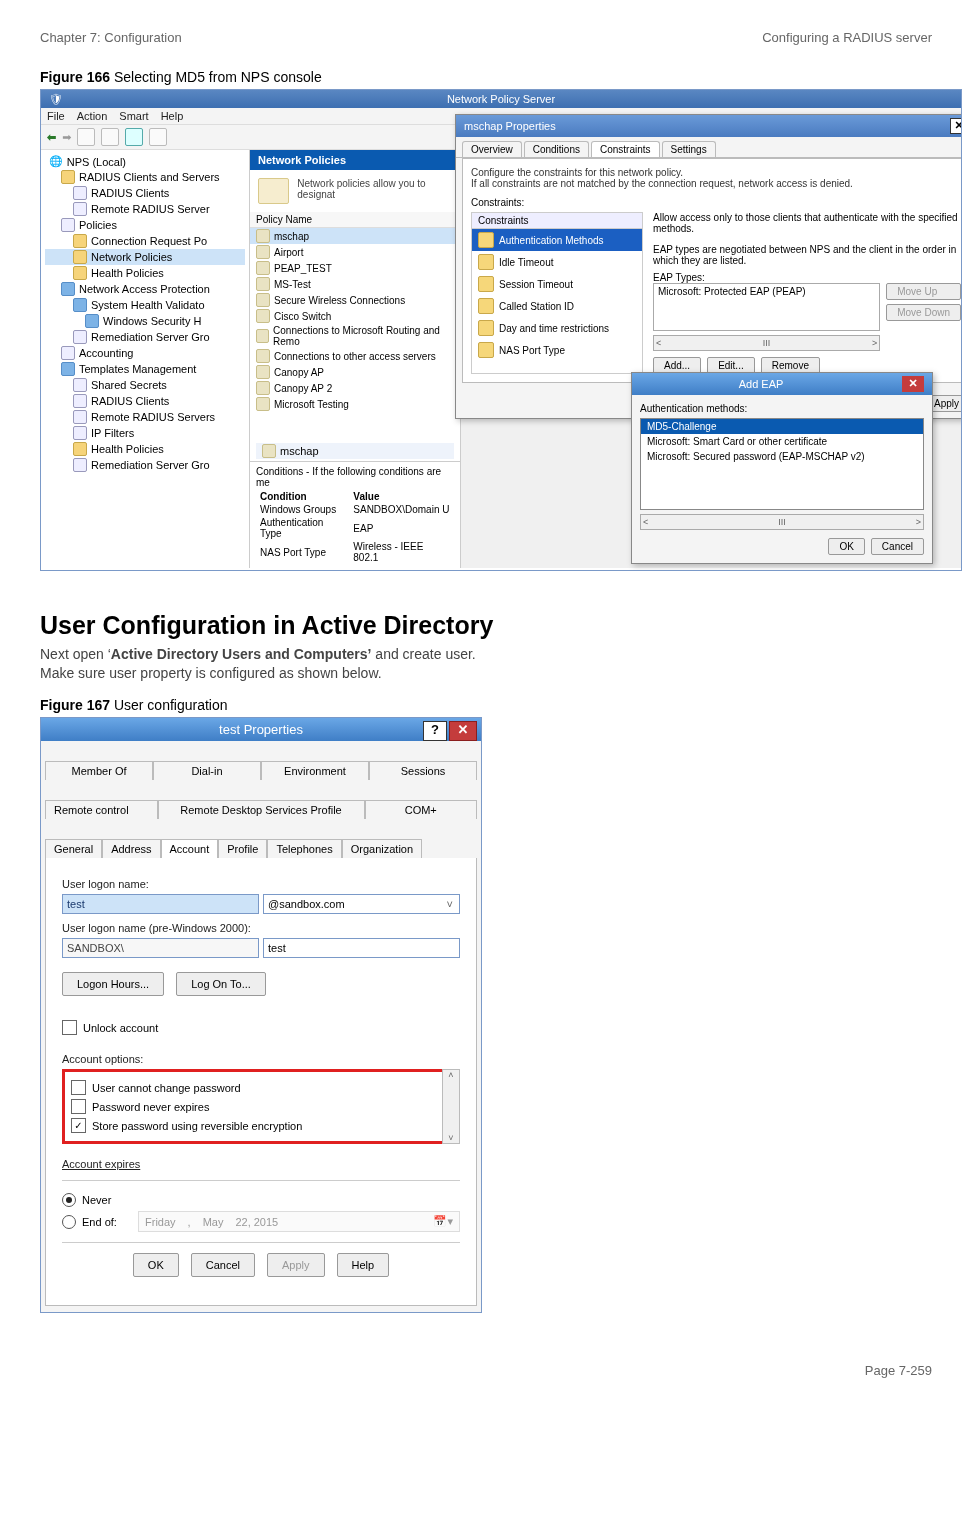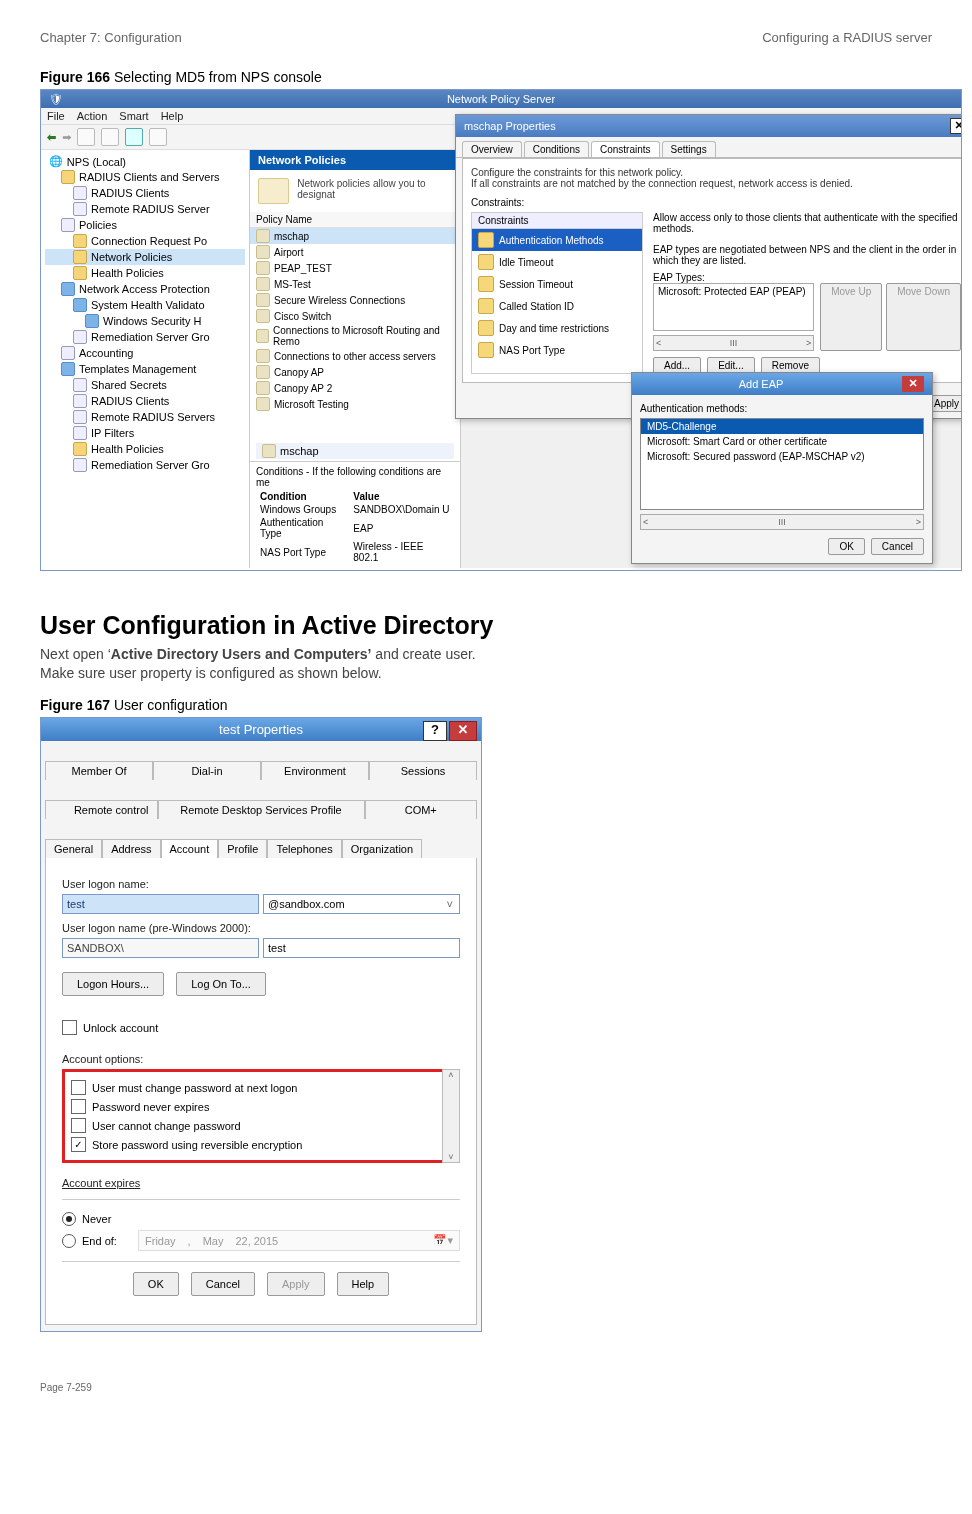--- a/index.html
+++ b/index.html
@@ -30,22 +30,22 @@
     font-size: 25px;
     font-weight: bold;
     margin: 40px 0 6px 0;
   }
   .body-text {
     font-size: 14px;
     color: #444;
     margin: 3px 0;
   }
   .footer {
-    text-align: left;
-    font-size: 10px;
+    text-align: right;
+    font-size: 13px;
     color: #666;
     margin-top: 50px;
   }
 
   
   .nps {
     border: 1px solid #7a99c8;
     background: #fff;
     font-size: 11px;
     width: 920px;
@@ -464,21 +464,21 @@
                   <div style="flex:1">
                     <div class="eap-list">
                       <div>Microsoft: Protected EAP (PEAP)</div>
                     </div>
                     <div class="hscroll">
                         <span>&lt;</span>
                         <span>III</span>
                         <span>&gt;</span>
                       </div>
                   </div>
-                  <div style="display:flex;gap:4px;">
+                  <div style="display:flex;flex-direction:column;gap:4px;">
                     <span class="btn-sm dis">Move Up</span>
                     <span class="btn-sm dis">Move Down</span>
                   </div>
                 </div>
                 <div class="btn-row">
                   <span class="btn-sm">Add...</span>
                   <span class="btn-sm">Edit...</span>
                   <span class="btn-sm">Remove</span>
                 </div>
               </div>
@@ -538,21 +538,21 @@
         <span class="tp-close">✕</span>
       </span>
     </div>
     <div class="tp-tabrow">
       <span class="tp-tab widef">Member Of</span>
       <span class="tp-tab widef">Dial-in</span>
       <span class="tp-tab widef">Environment</span>
       <span class="tp-tab widef">Sessions</span>
     </div>
     <div class="tp-tabrow">
-      <span class="tp-tab" style="flex:1;text-align:right;">Remote control</span>
+      <span class="tp-tab" style="flex:1;text-align:left;">Remote control</span>
       <span class="tp-tab" style="flex:2;text-align:center;">Remote Desktop Services Profile</span>
       <span class="tp-tab" style="flex:1;text-align:center;">COM+</span>
     </div>
     <div class="tp-tabrow">
       <span class="tp-tab">General</span>
       <span class="tp-tab">Address</span>
       <span class="tp-tab active">Account</span>
       <span class="tp-tab">Profile</span>
       <span class="tp-tab">Telephones</span>
       <span class="tp-tab">Organization</span>
@@ -578,29 +578,25 @@
 
       <div class="check-row" style="margin-top:22px;">
         <span class="chk"></span>
         <span>Unlock account</span>
       </div>
 
       <div class="label" style="margin-top:16px;">Account options:</div>
       <div class="redbox">
         <div class="check-row">
             <span class="chk"></span>
-            <span>User must change password at next logon</span>
+            <span>User cannot change password</span>
           </div>
         <div class="check-row">
             <span class="chk"></span>
             <span>Password never expires</span>
-          </div>
-        <div class="check-row">
-            <span class="chk"></span>
-            <span>User cannot change password</span>
           </div>
         <div class="check-row">
             <span class="chk">✓</span>
             <span>Store password using reversible encryption</span>
           </div>
         <div class="redbox-scroll">
             <span>˄</span>
             <span>˅</span>
           </div>
       </div>

